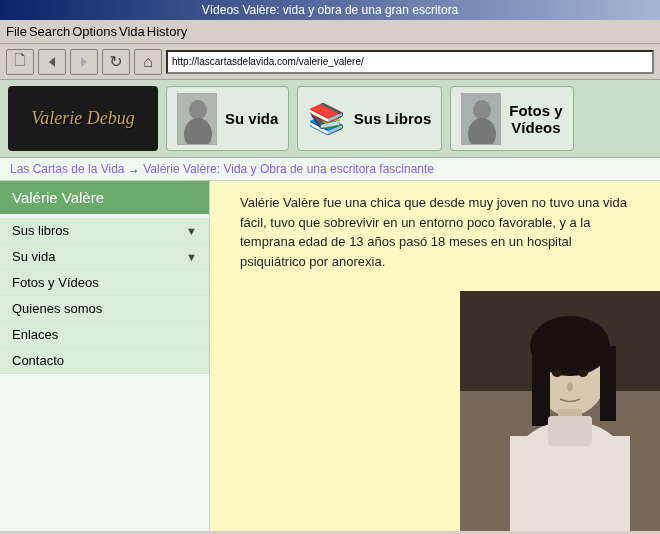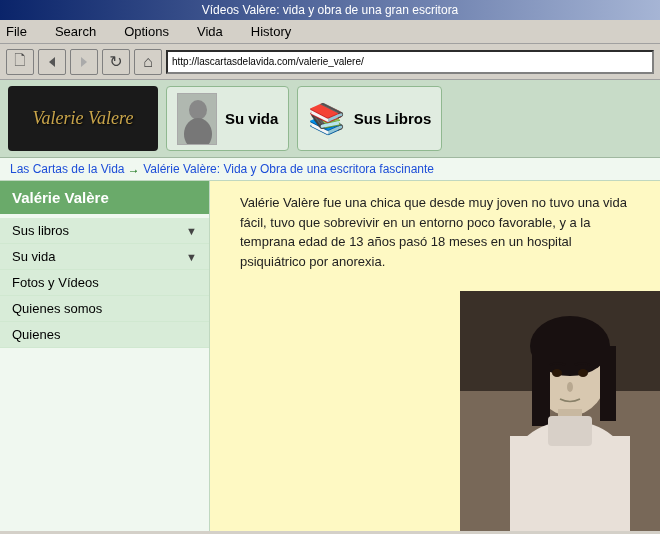--- a/index.html
+++ b/index.html
@@ -14,21 +14,21 @@
       display: flex;
       align-items: center;
       justify-content: center;
       height: 20px;
     }
 
     
     #menu-bar {
       background: #d4d0c8;
       display: flex;
-      gap: 28px;
+      gap: 2px;
       padding: 3px 6px;
       border-bottom: 1px solid #a0a0a0;
       height: 24px;
       align-items: center;
     }
     #menu-bar span {
       cursor: pointer;
       font-size: 13px;
       color: #000;
     }
@@ -104,21 +104,21 @@
     .nav-tab .tab-label { font-size: 15px; font-weight: bold; color: #000; text-align: center; }
 
     
     #breadcrumb {
       padding: 4px 10px;
       font-size: 12px;
       color: #006600;
       background: #f0f8f0;
       border-bottom: 1px solid #c0d8c0;
     }
-    #breadcrumb a { color: #1d4ed8; text-decoration: none; }
+    #breadcrumb a { color: #8b5cf6; text-decoration: none; }
 
     
     #main {
       display: flex;
       height: calc(534px - 20px - 24px - 36px - 78px - 26px);
       background: white;
     }
 
     
     #sidebar {
@@ -126,21 +126,21 @@
       background: #f0f8f0;
       border-right: 1px solid #c0d8c0;
       padding: 0;
       flex-shrink: 0;
     }
 
     #sidebar-title {
       background: #6aaa6a;
       color: white;
       font-size: 15px;
-      font-weight: bold;
+      font-weight: normal;
       padding: 8px 12px;
       margin-bottom: 4px;
     }
 
     .sidebar-item {
       display: flex;
       align-items: center;
       justify-content: space-between;
       padding: 5px 12px;
       border-bottom: 1px solid #d0e8d0;
@@ -213,39 +213,50 @@
         <polygon points="4,2 10,7 4,12" fill="#aaa"></polygon>
       </svg>
   </div>
   <div class="toolbar-btn" title="Reload" style="font-size:16px;">↻</div>
   <div class="toolbar-btn" title="Home" style="font-size:16px;">⌂</div>
   <input id="address-bar" type="text" value="http://lascartasdelavida.com/valerie_valere/" style="">
 </div>
 
 <div id="nav-header">
   <div class="site-logo">
-    <span style="font-family: 'Times New Roman', serif; font-style: italic; font-size:18px; color:#c8a44a; text-shadow: 1px 1px 2px #000;">Valerie Valere</span>
+    <span style="font-family: 'Times New Roman', serif; font-style: italic; font-size:18px; color:#c8a44a; text-shadow: 1px 1px 2px #000;">Valerie Debug</span>
   </div>
 
   <div class="nav-tab" style="background:#e0ece0;">
     <div style="width:40px;height:52px;overflow:hidden;border:1px solid #aaa;">
       <svg width="40" height="52" viewBox="0 0 40 52">
         <rect width="40" height="52" fill="#b0b8b0"></rect>
         <ellipse cx="20" cy="16" rx="9" ry="10" fill="#888"></ellipse>
         <ellipse cx="20" cy="40" rx="14" ry="16" fill="#777"></ellipse>
       </svg>
     </div>
     <span class="tab-label">Su vida</span>
   </div>
 
   <div class="nav-tab" style="background:#e0ece0;">
     <div style="font-size:30px;">📚</div>
     <span class="tab-label">Sus Libros</span>
   </div>
 
+  <div class="nav-tab" style="background:#e0ece0; min-width:120px;">
+    <div style="width:40px;height:52px;overflow:hidden;border:1px solid #aaa;">
+      <svg width="40" height="52" viewBox="0 0 40 52">
+        <rect width="40" height="52" fill="#a8b0b0"></rect>
+        <ellipse cx="20" cy="16" rx="9" ry="10" fill="#888"></ellipse>
+        <ellipse cx="20" cy="40" rx="14" ry="16" fill="#777"></ellipse>
+      </svg>
+    </div>
+    <span class="tab-label" style="white-space:pre-line;">Fotos y
+Vídeos</span>
+  </div>
 </div>
 
 <div id="breadcrumb">
   <a href="#">Las Cartas de la Vida</a>
   <span> → </span>
   <a href="#">Valérie Valère: Vida y Obra de una escritora fascinante</a>
 </div>
 
 <div id="main">
 
@@ -259,21 +270,24 @@
       <span>Su vida</span>
       <span class="arrow">▼</span>
     </div>
     <div class="sidebar-item">
       <span>Fotos y Vídeos</span>
     </div>
     <div class="sidebar-item">
       <span>Quienes somos</span>
     </div>
     <div class="sidebar-item">
-      <span>Quienes</span>
+      <span>Enlaces</span>
+    </div>
+    <div class="sidebar-item">
+      <span>Contacto</span>
     </div>
   </div>
 
   <div id="content">
     <p id="content-text">Valérie Valère fue una chica que desde muy joven no tuvo una vida fácil, tuvo que sobrevivir en un entorno poco favorable, y a la temprana edad de 13 años pasó 18 meses en un hospital psiquiátrico por anorexia.</p>
 
     <div id="portrait">
       <svg class="portrait-svg" viewBox="0 0 200 240" xmlns="http://www.w3.org/2000/svg">
         <rect width="200" height="240" fill="#b0a898"></rect>
 

